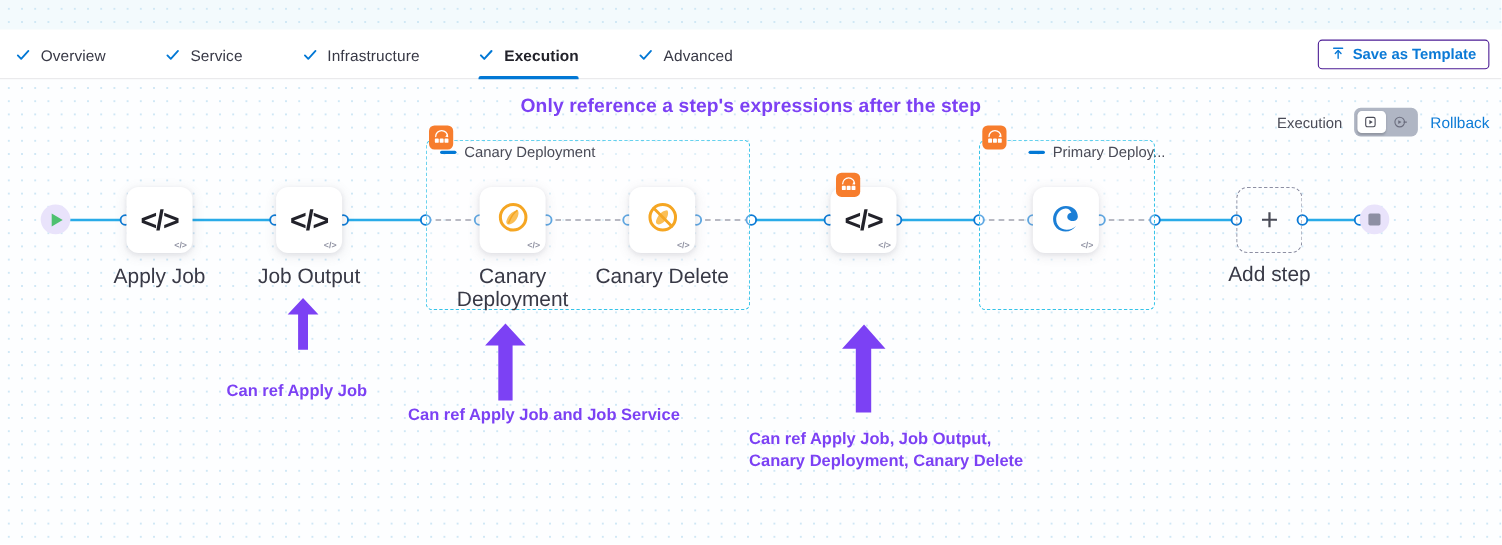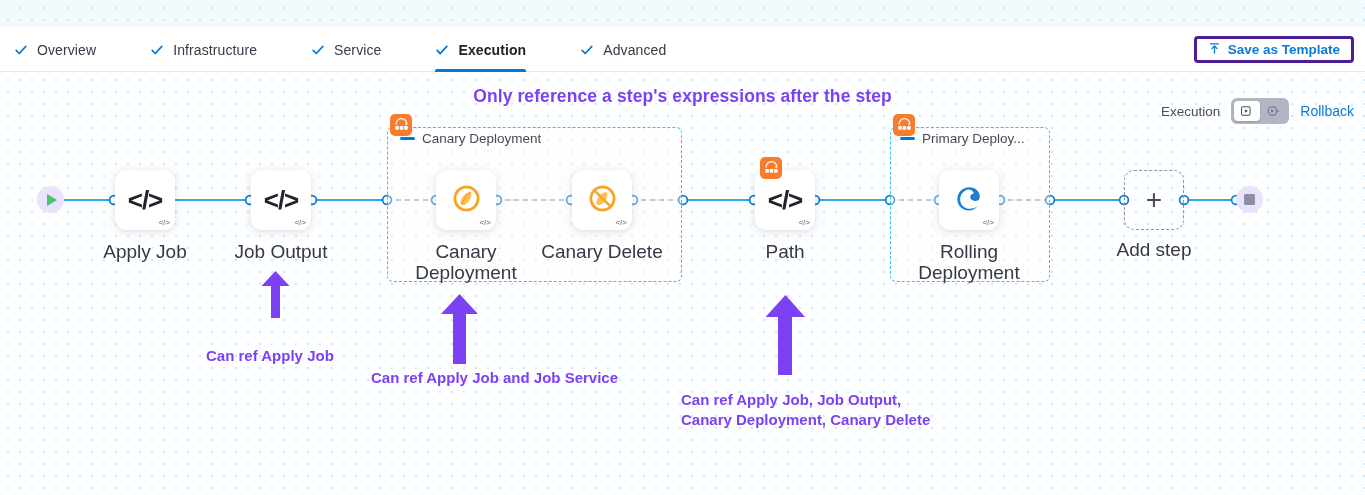--- a/index.html
+++ b/index.html
@@ -52,21 +52,21 @@
     display: none;
     position: absolute; left: 0px; right: 26px; bottom: 0; height: 3px;
     background: #0278d5; border-radius: 2px 2px 0 0;
   }
   .tab.active .uline { display: block; }
 
   #save-template-btn {
     position: absolute; right: 11px; top: 9px;
     height: 27px; padding: 0 11px;
     display: flex; align-items: center; gap: 7px;
-    border: 3px solid #4c1d95; border-radius: 4px;
+    border: 1px solid #4c1d95; border-radius: 4px;
     background: #fff; color: #0b7ad6;
     font-size: 13.5px; font-weight: bold; cursor: pointer;
   }
 
   
   #pipeline-heading {
     position: absolute; left: 0; top: 86px; width: 1365px;
     text-align: center;
     font-size: 17.5px; font-weight: bold; color: #7c41f4;
     letter-spacing: .1px;
@@ -183,31 +183,31 @@
       <span class="tlabel">Overview</span>
 
     </div>
 
     <div class="tab">
       <span class="check">
         <svg viewBox="0 0 16 16" width="14" height="14">
             <path d="M2.5 8.4 L6 12 L13.5 3.8" fill="none" stroke="#0278d5" stroke-width="1.9" stroke-linecap="round" stroke-linejoin="round"></path>
           </svg>
       </span>
-      <span class="tlabel">Infrastructure</span>
+      <span class="tlabel">Service</span>
 
     </div>
 
     <div class="tab">
       <span class="check">
         <svg viewBox="0 0 16 16" width="14" height="14">
             <path d="M2.5 8.4 L6 12 L13.5 3.8" fill="none" stroke="#0278d5" stroke-width="1.9" stroke-linecap="round" stroke-linejoin="round"></path>
           </svg>
       </span>
-      <span class="tlabel">Service</span>
+      <span class="tlabel">Infrastructure</span>
 
     </div>
 
     <div class="tab active">
       <span class="check">
         <svg viewBox="0 0 16 16" width="14" height="14">
             <path d="M2.5 8.4 L6 12 L13.5 3.8" fill="none" stroke="#0278d5" stroke-width="2.1" stroke-linecap="round" stroke-linejoin="round"></path>
           </svg>
       </span>
       <span class="tlabel">Execution</span>
@@ -317,21 +317,21 @@
   <div class="group-box" style="left:890px; top:127px; width:160px; height:155px;"></div>
   <div class="badge" style="left:893px; top:114px;">
     <svg viewBox="0 0 22 22" width="17" height="17">
       <path d="M4 9.2 A7 7 0 0 1 18 9.2" fill="none" stroke="#ffffff" stroke-width="1.5" stroke-linecap="round"></path>
       <path d="M17.2 6.5 L18.4 9.6 L15.3 9.9 Z" fill="#ffffff"></path>
       <rect x="3" y="11.6" width="4.6" height="5" rx="1" fill="#ffffff"></rect>
       <rect x="8.7" y="11.6" width="4.6" height="5" rx="1" fill="#ffffff"></rect>
       <rect x="14.4" y="11.6" width="4.6" height="5" rx="1" fill="#ffffff"></rect>
     </svg>
   </div>
-  <div class="group-title" style="left:900px; top:131px;">
+  <div class="group-title" style="left:935px; top:131px;">
     <span class="dash"></span>
     <span>Primary Deploy...</span>
   </div>
 
   <div class="endcap" style="left:37px; top:186px;">
     <span class="play-tri"></span>
   </div>
 
   <div class="node" style="left:115px; top:170px;">
     <span class="codeglyph">&lt;/&gt;</span>
@@ -376,32 +376,29 @@
   </div>
   <div class="badge" style="left:760px; top:157px;">
     <svg viewBox="0 0 22 22" width="17" height="17">
       <path d="M4 9.2 A7 7 0 0 1 18 9.2" fill="none" stroke="#ffffff" stroke-width="1.5" stroke-linecap="round"></path>
       <path d="M17.2 6.5 L18.4 9.6 L15.3 9.9 Z" fill="#ffffff"></path>
       <rect x="3" y="11.6" width="4.6" height="5" rx="1" fill="#ffffff"></rect>
       <rect x="8.7" y="11.6" width="4.6" height="5" rx="1" fill="#ffffff"></rect>
       <rect x="14.4" y="11.6" width="4.6" height="5" rx="1" fill="#ffffff"></rect>
     </svg>
   </div>
-  <div class="node-label" style="left:710px; top:241px;">Path</div>
 
   <div class="node" style="left:939px; top:170px;">
     <span>
       <svg viewBox="0 0 36 36" width="30" height="30">
         <path d="M18 5 C25.5 5 31 10 31 16.5 C31 20 28.5 21.5 25.5 21.5 C22 21.5 19.5 19.5 19.5 16.8 C19.5 14 22 12.5 24 12.5 C22.5 8.5 18.5 7 15 8.5 C10 10.5 7 15.5 7.5 21 C8 27 13 31 19 31 C23 31 26.5 29.5 29 27 C26.5 30.8 22.3 33 17.6 33 C9.6 33 4 27 4 19.3 C4 11.4 10.2 5 18 5 Z" fill="#1c7fd6"></path>
       </svg>
     </span>
     <span class="corner">&lt;/&gt;</span>
   </div>
-  <div class="node-label" style="left:894px; top:241px;">Rolling
-Deployment</div>
 
   <div id="add-step-box" style="left:1124px; top:170px;">
     <span class="plus">+</span>
   </div>
   <div class="node-label" style="left:1079px; top:239px;">Add step</div>
 
   <div class="endcap" style="left:1236px; top:186px;">
     <span class="stop-sq"></span>
   </div>
 

